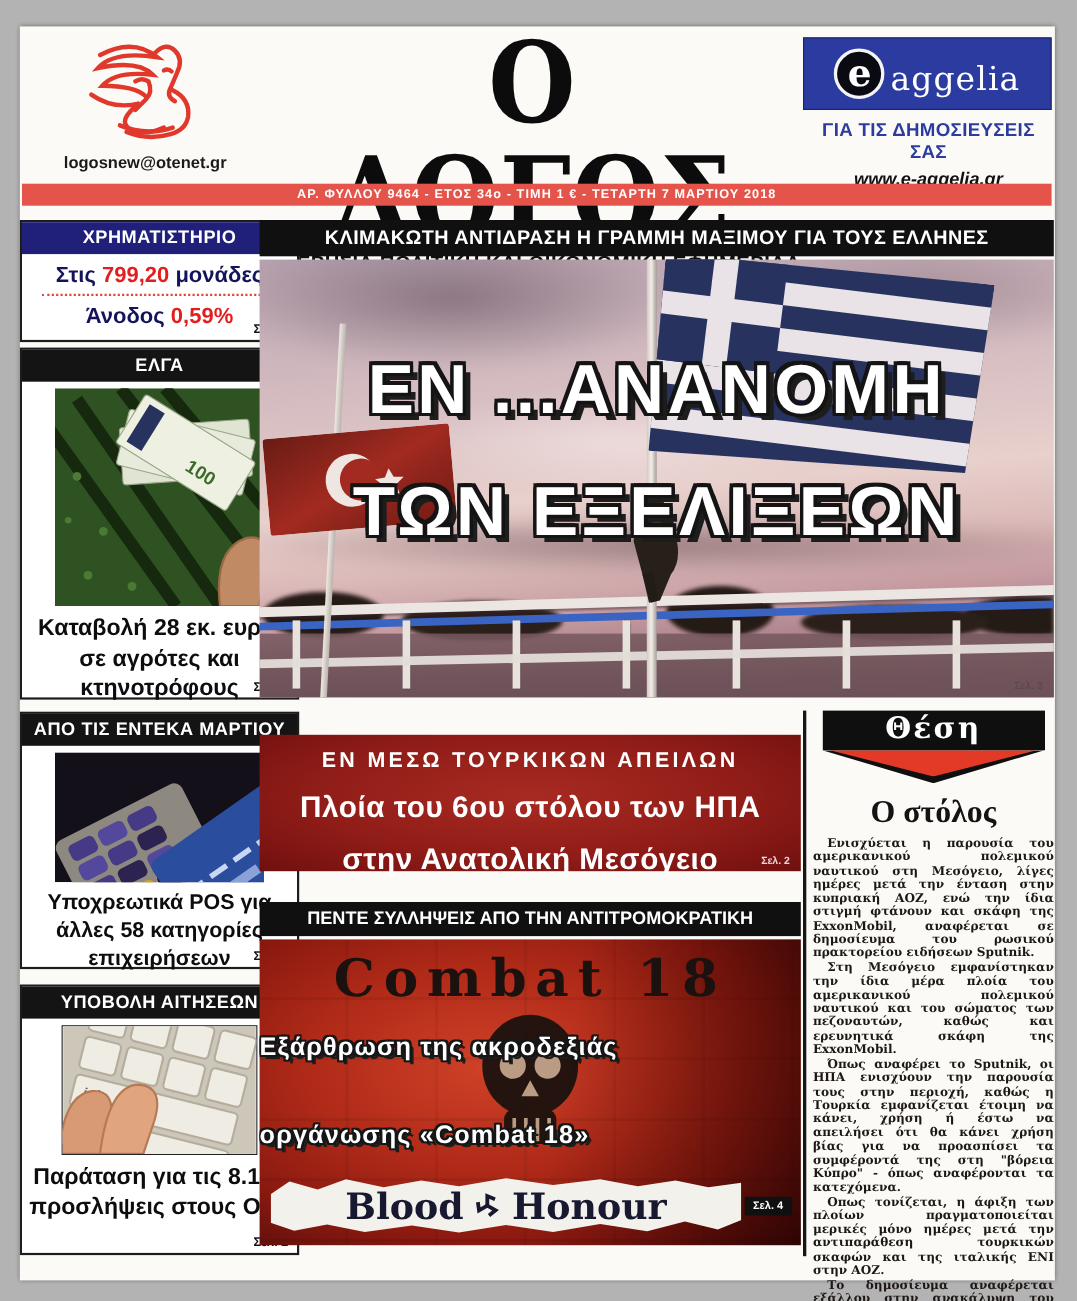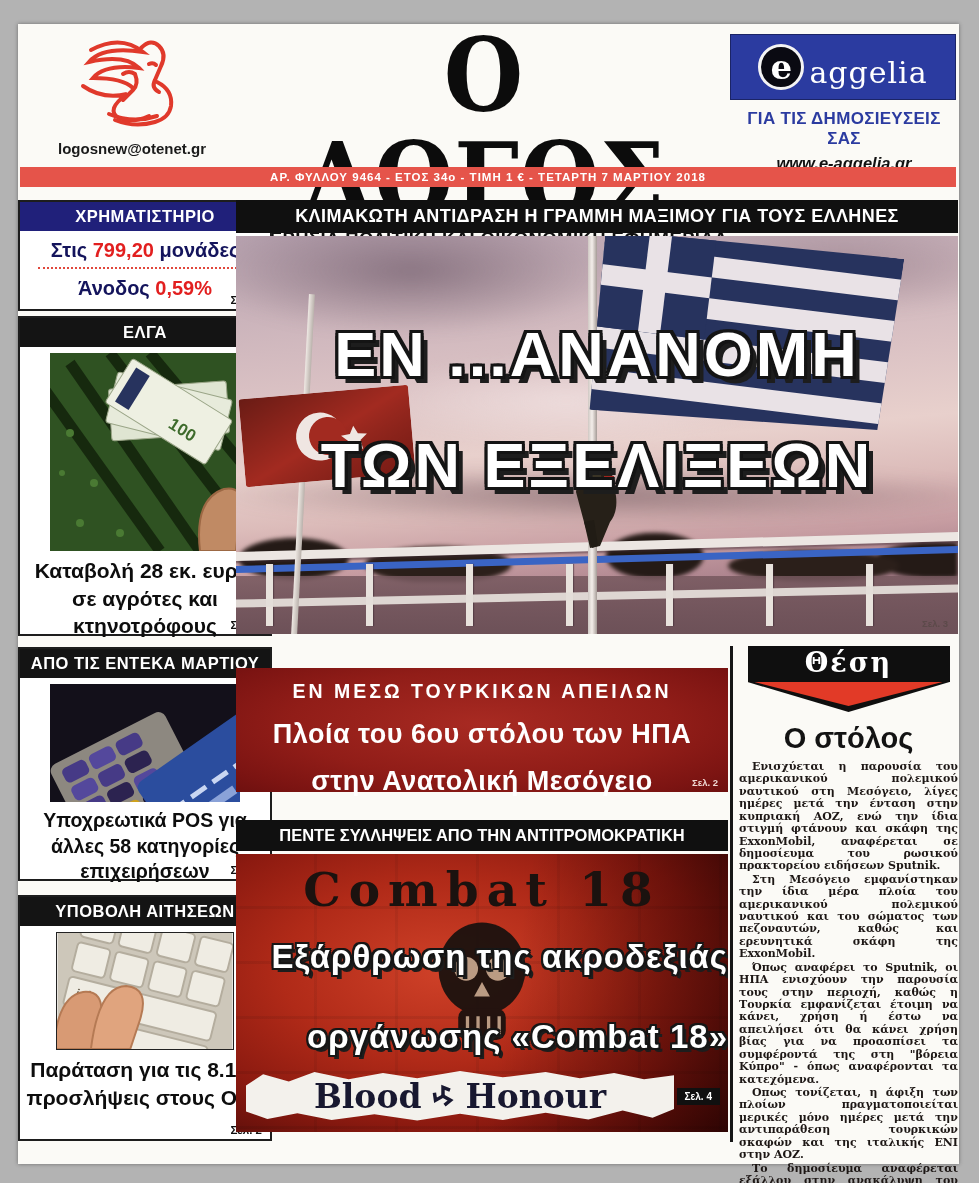--- a/index.html
+++ b/index.html
@@ -92,41 +92,41 @@
   
   .combat { position:absolute; left:218px; top:830px; width:492px; height:278px; overflow:hidden;
     background:radial-gradient(ellipse at 42% 42%, #cf4128 0%, #b02a18 40%, #8c1a10 68%, #5e0f0a 90%, #470a07 100%); }
   .combat::after { content:""; position:absolute; inset:0;
     background:linear-gradient(100deg, transparent 55%, rgba(40,0,0,.35) 82%, rgba(25,0,0,.55) 100%),
                repeating-linear-gradient(180deg, transparent 0 52px, rgba(0,0,0,.07) 52px 55px),
                repeating-linear-gradient(90deg, transparent 0 78px, rgba(0,0,0,.06) 78px 81px); }
   .combat-title { position:absolute; top:8px; left:0; width:100%; text-align:center; z-index:2;
     font-family:"DejaVu Serif", serif; font-weight:900; font-size:47px; color:#1b120f; letter-spacing:8px; }
   .skull { position:absolute; left:186px; top:62px; z-index:1; opacity:.92; }
-  .combat-h { position:absolute; left:0; width:100%; text-align:right; z-index:5; color:#fff;
-    font-weight:900; font-size:33px; letter-spacing:1px;
+  .combat-h { position:absolute; left:0; width:100%; text-align:left; z-index:5; color:#fff;
+    font-weight:900; font-size:23px; letter-spacing:1px;
     text-shadow:-2px -2px 0 #161616,2px -2px 0 #161616,-2px 2px 0 #161616,2px 2px 0 #161616,-2px 0 0 #161616,2px 0 0 #161616,0 -2px 0 #161616,0 2px 0 #161616,4px 4px 0 #1d1d1d; }
   .ch1 { top:84px; } .ch2 { top:164px; }
   .banner { position:absolute; left:10px; top:216px; width:428px; height:52px; background:#f3f1ec; z-index:4;
     display:flex; align-items:center; justify-content:center; gap:9px;
     clip-path:polygon(0 30%,4% 8%,10% 22%,16% 4%,24% 18%,32% 6%,40% 16%,50% 2%,60% 14%,70% 4%,78% 16%,86% 6%,93% 18%,100% 10%,100% 75%,95% 92%,88% 78%,80% 95%,70% 82%,60% 96%,50% 84%,40% 97%,30% 85%,20% 96%,12% 83%,5% 94%,0 80%); }
   .banner span { font-family:"DejaVu Serif", serif; font-weight:900; font-size:33px; color:#181830; }
   .combat-ref { position:absolute; right:8px; top:234px; background:#101010; color:#fff; font-size:10px; font-weight:bold; padding:3px 8px; z-index:6; }
 
   
   .vdivider { position:absolute; left:712px; top:622px; width:3px; height:496px; background:#161616; }
 
   
   .opinion { position:absolute; left:721px; top:622px; width:219px; }
   .ribbon-black { width:202px; height:36px; margin:0 auto; background:#0f0f0f; text-align:center; }
   .ribbon-black span { color:#fff; font-family:"DejaVu Serif", serif; font-weight:bold; font-size:27px; line-height:34px; letter-spacing:2px; }
   .chev-wrap { width:202px; height:30px; margin:0 auto; position:relative; }
   .chev-black { position:absolute; left:0; top:0; width:202px; height:30px; background:#0f0f0f; clip-path:polygon(0 0,100% 0,50% 100%); }
   .chev-red   { position:absolute; left:7px; top:0; width:188px; height:24px; background:#e23a27; clip-path:polygon(0 0,100% 0,50% 100%); }
-  .op-title { text-align:center; font-family:Liberation Sans, sans-serif; font-weight:900; font-size:29px; color:#131313; margin-top:10px; }
+  .op-title { text-align:center; font-family:Liberation Serif, serif; font-weight:900; font-size:29px; color:#131313; margin-top:10px; }
   .op-body { margin-top:6px; font-family:"DejaVu Serif", serif; font-weight:bold; font-size:11px; line-height:1.13; color:#1d1715; text-align:justify; }
   .op-body p { text-indent:13px; margin-bottom:1px; }
 </style>
 </head>
 <body>
 
 <div class="frame">
 <div class="page">
 
   <div class="logo-block">

